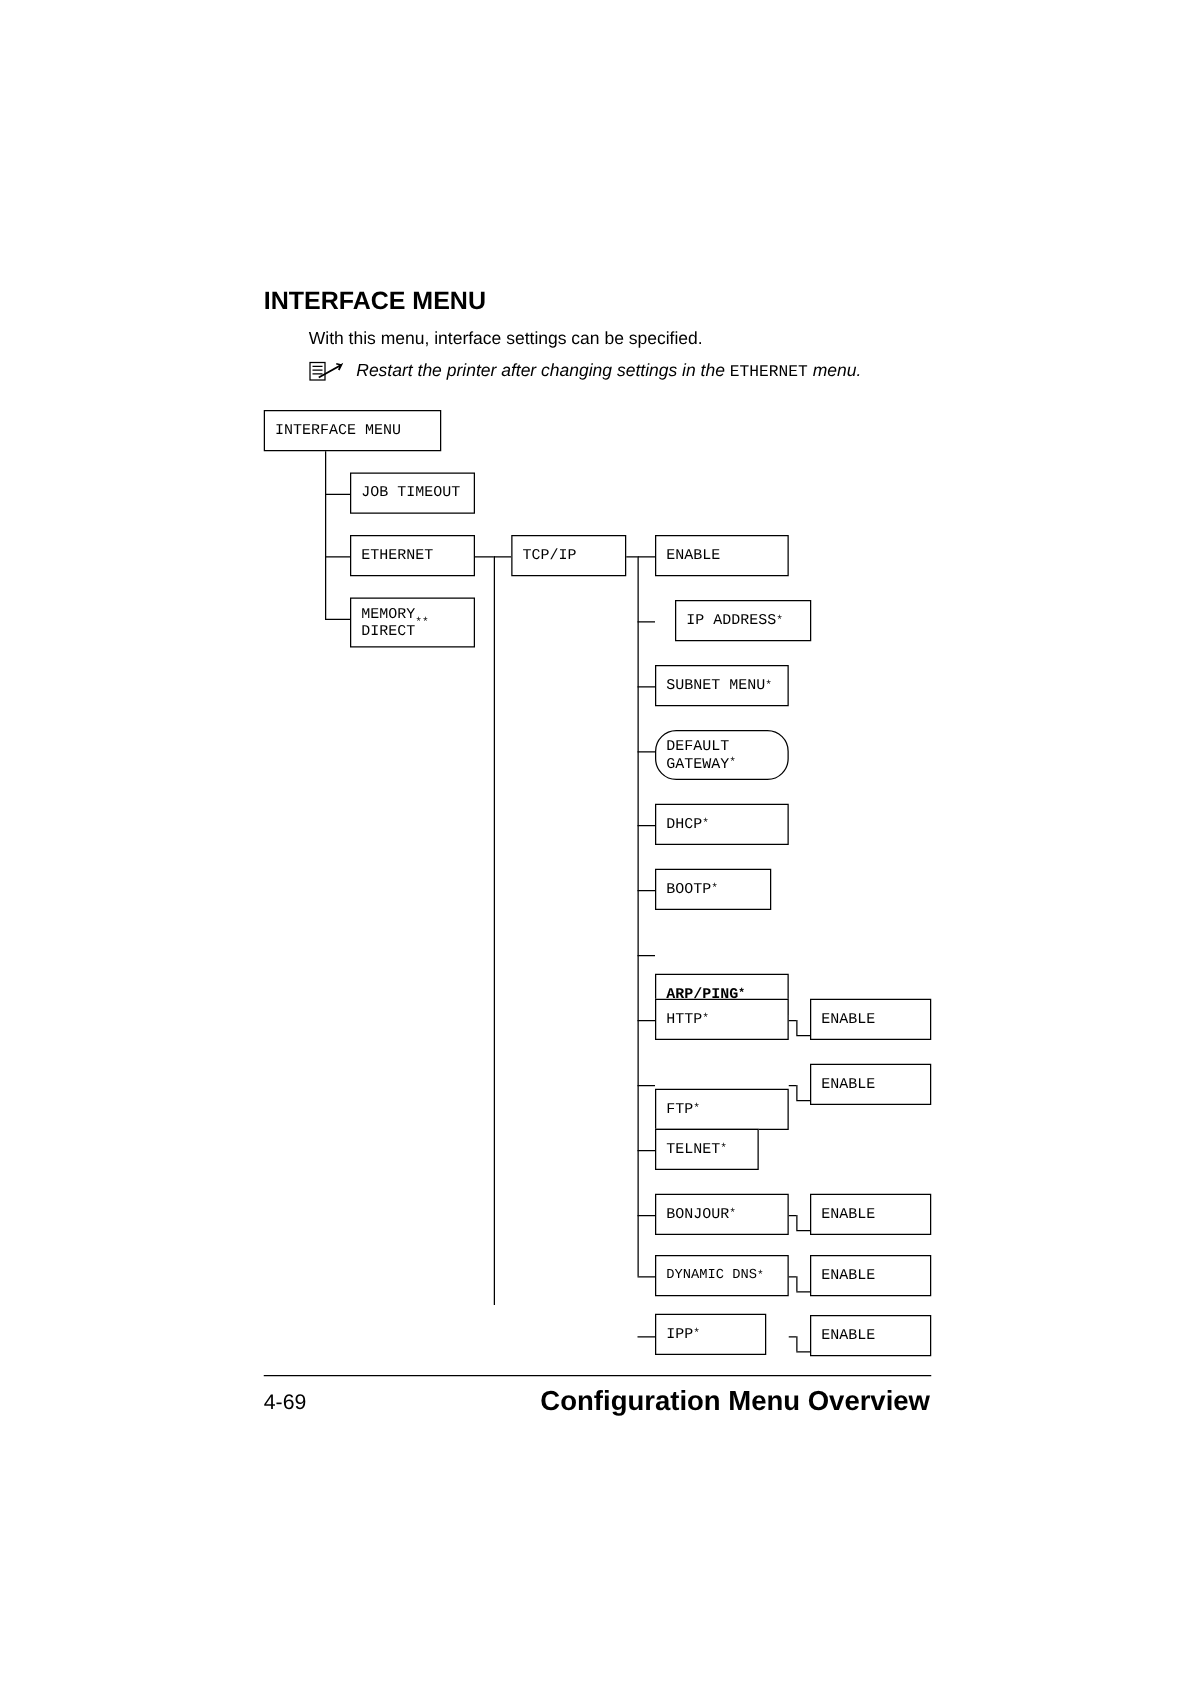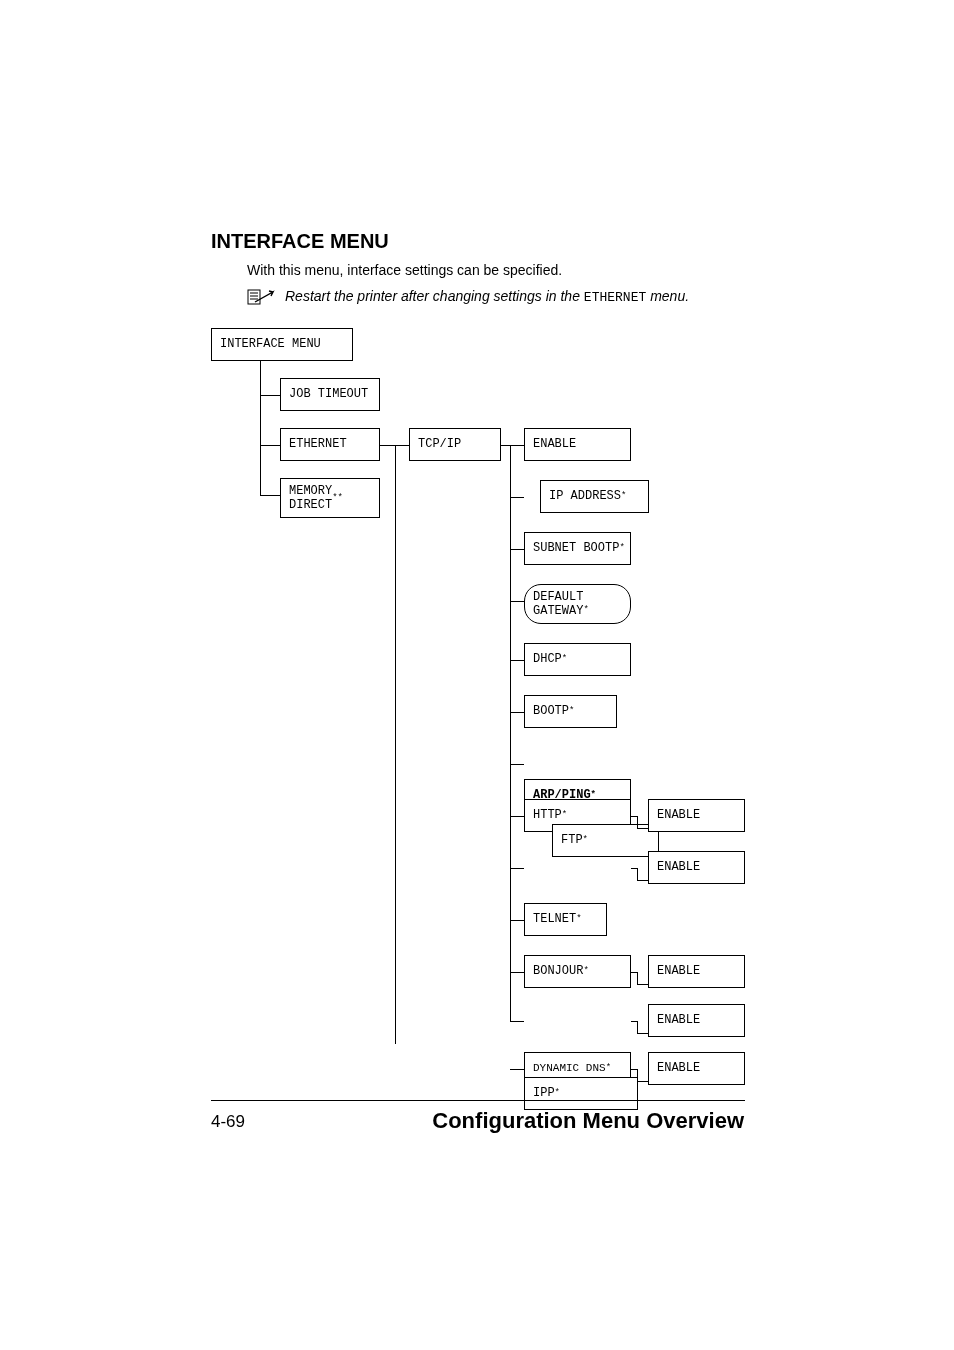--- a/index.html
+++ b/index.html
@@ -147,53 +147,53 @@
   <div class="hline" style="left:501px; top:445px; width:9px;"></div>
   <div class="vline" style="left:510px; top:445px; height:576px;"></div>
 
   <div class="hline" style="left:510px; top:445px; width:14px;"></div>
   <div class="box" style="left:524px; top:428px; width:107px;">ENABLE</div>
 
   <div class="hline" style="left:510px; top:497px; width:14px;"></div>
   <div class="box" style="left:524px; top:480px; width:109px;margin-left:16px;"><span>IP ADDRESS</span><span class="star">*</span></div>
 
   <div class="hline" style="left:510px; top:549px; width:14px;"></div>
-  <div class="box" style="left:524px; top:532px; width:107px;"><span>SUBNET BOOTP</span><span class="star">*</span></div>
+  <div class="box" style="left:524px; top:532px; width:107px;"><span>SUBNET MENU</span><span class="star">*</span></div>
 
   <div class="hline" style="left:510px; top:601px; width:14px;"></div>
   <div class="box tall" style="left:524px; top:584px; width:107px;border-radius:17px;"><span>DEFAULT
 GATEWAY</span><span class="star" style="position:relative;top:6px;">*</span></div>
 
   <div class="hline" style="left:510px; top:660px; width:14px;"></div>
   <div class="box" style="left:524px; top:643px; width:107px;"><span>DHCP</span><span class="star">*</span></div>
 
   <div class="hline" style="left:510px; top:712px; width:14px;"></div>
   <div class="box" style="left:524px; top:695px; width:93px;"><span>BOOTP</span><span class="star">*</span></div>
 
   <div class="hline" style="left:510px; top:764px; width:14px;"></div>
   <div class="box" style="left:524px; top:779px; width:107px;font-weight:bold;"><span>ARP/PING</span><span class="star">*</span></div>
 
   <div class="hline" style="left:510px; top:816px; width:14px;"></div>
   <div class="box" style="left:524px; top:799px; width:107px;"><span>HTTP</span><span class="star">*</span></div>
 
   <div class="hline" style="left:510px; top:868px; width:14px;"></div>
-  <div class="box" style="left:524px; top:824px; width:107px;margin-left:28px;"><span>FTP</span><span class="star">*</span></div>
+  <div class="box" style="left:524px; top:871px; width:107px;"><span>FTP</span><span class="star">*</span></div>
 
   <div class="hline" style="left:510px; top:920px; width:14px;"></div>
   <div class="box" style="left:524px; top:903px; width:83px;"><span>TELNET</span><span class="star">*</span></div>
 
   <div class="hline" style="left:510px; top:972px; width:14px;"></div>
   <div class="box" style="left:524px; top:955px; width:107px;"><span>BONJOUR</span><span class="star">*</span></div>
 
   <div class="hline" style="left:510px; top:1021px; width:14px;"></div>
-  <div class="box" style="left:524px; top:1052px; width:107px; font-size:11px;"><span>DYNAMIC DNS</span><span class="star">*</span></div>
+  <div class="box" style="left:524px; top:1004px; width:107px; font-size:11px;"><span>DYNAMIC DNS</span><span class="star">*</span></div>
 
   <div class="hline" style="left:510px; top:1069px; width:14px;"></div>
   <div class="vline" style="left:510px; top:1069px; height:0px;"></div>
-  <div class="box" style="left:524px; top:1077px; width:114px;"><span>IPP</span><span class="star">*</span></div>
+  <div class="box" style="left:524px; top:1051px; width:89px;"><span>IPP</span><span class="star">*</span></div>
 
   <div class="hline" style="left:631px; top:816px; width:6px;"></div>
   <div class="vline" style="left:637px; top:816px; height:12px;"></div>
   <div class="hline" style="left:637px; top:828px; width:11px;"></div>
   <div class="box" style="left:648px; top:799px; width:97px;">ENABLE</div>
 
   <div class="hline" style="left:631px; top:868px; width:6px;"></div>
   <div class="vline" style="left:637px; top:868px; height:12px;"></div>
   <div class="hline" style="left:637px; top:880px; width:11px;"></div>
   <div class="box" style="left:648px; top:851px; width:97px;">ENABLE</div>

